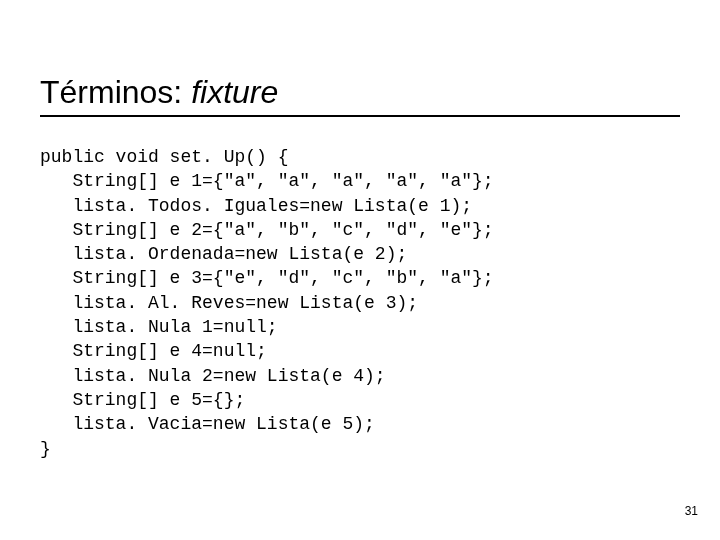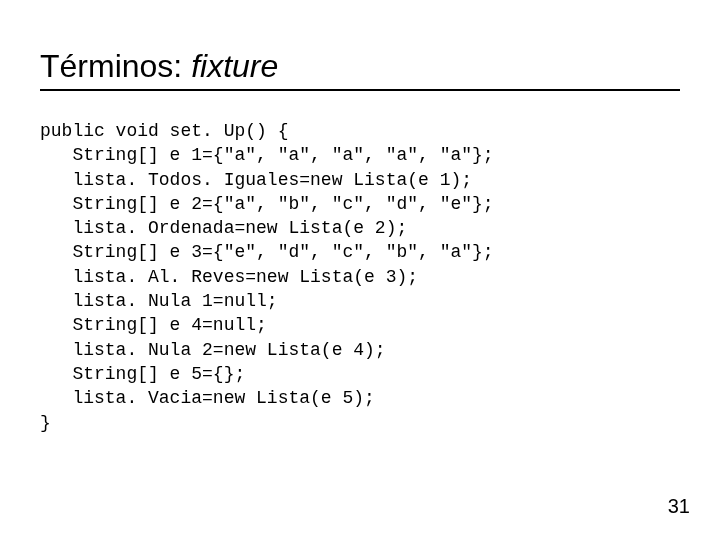--- a/index.html
+++ b/index.html
@@ -10,44 +10,44 @@
     background: #fff;
     font-family: Arial, Helvetica, sans-serif;
     color: #000;
     position: relative;
   }
   .slide {
     width: 720px;
     height: 540px;
     position: relative;
     box-sizing: border-box;
-    padding: 48px 40px 0 40px;
+    padding: 74px 40px 0 40px;
   }
   .title {
     font-size: 32px;
     font-weight: 400;
     border-bottom: 2px solid #000;
     padding-bottom: 4px;
     margin: 0 0 28px 0;
     display: block;
   }
   .title .italic {
     font-style: italic;
   }
   .code-block {
     font-family: "Courier New", Courier, monospace;
     font-size: 18px;
     line-height: 1.35;
     white-space: pre;
   }
   .page-num {
     position: absolute;
-    right: 30px;
+    right: 22px;
     bottom: 22px;
-    font-size: 20px;
+    font-size: 12px;
     font-family: Arial, Helvetica, sans-serif;
   }
 </style>
 </head>
 <body>
 
 <div class="slide">
 
   <h1 class="title">
     <span>Términos: </span><span class="italic">fixture</span>

